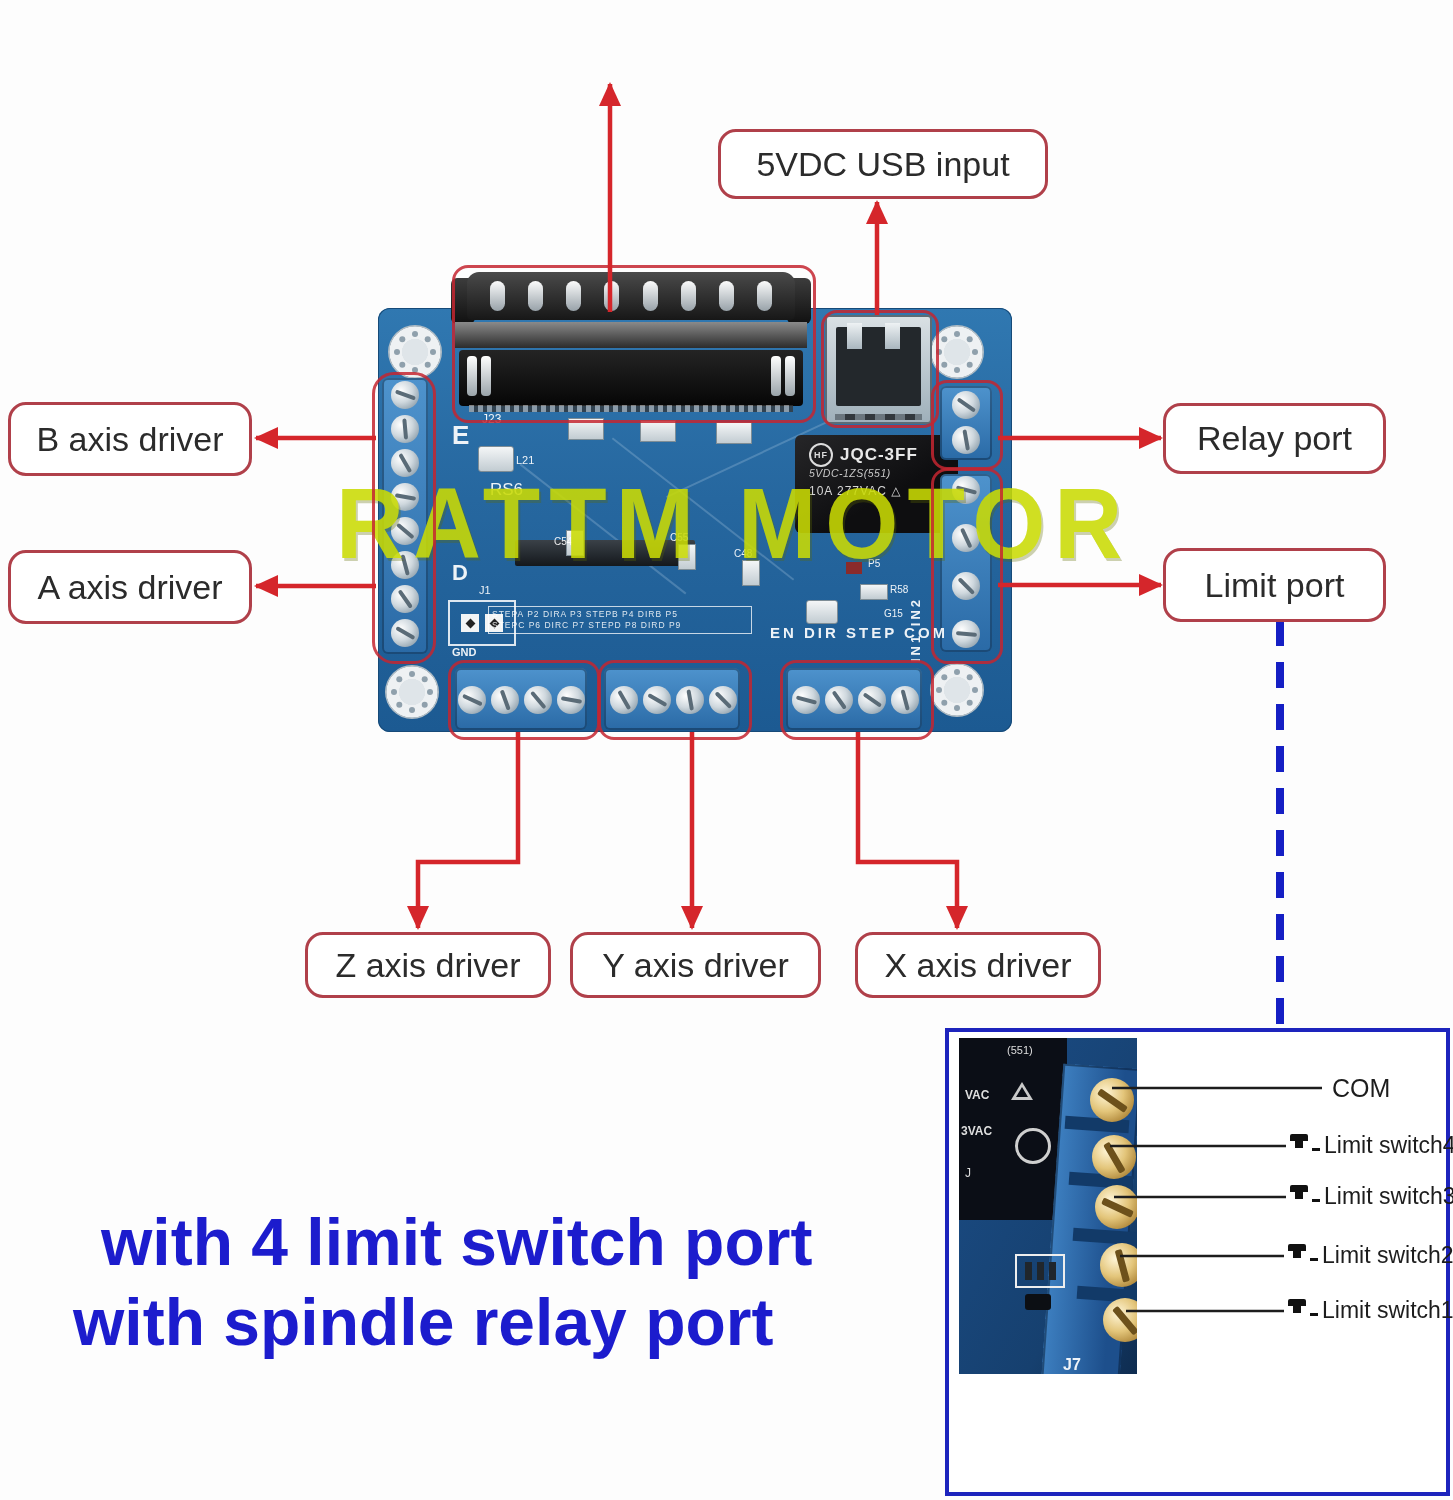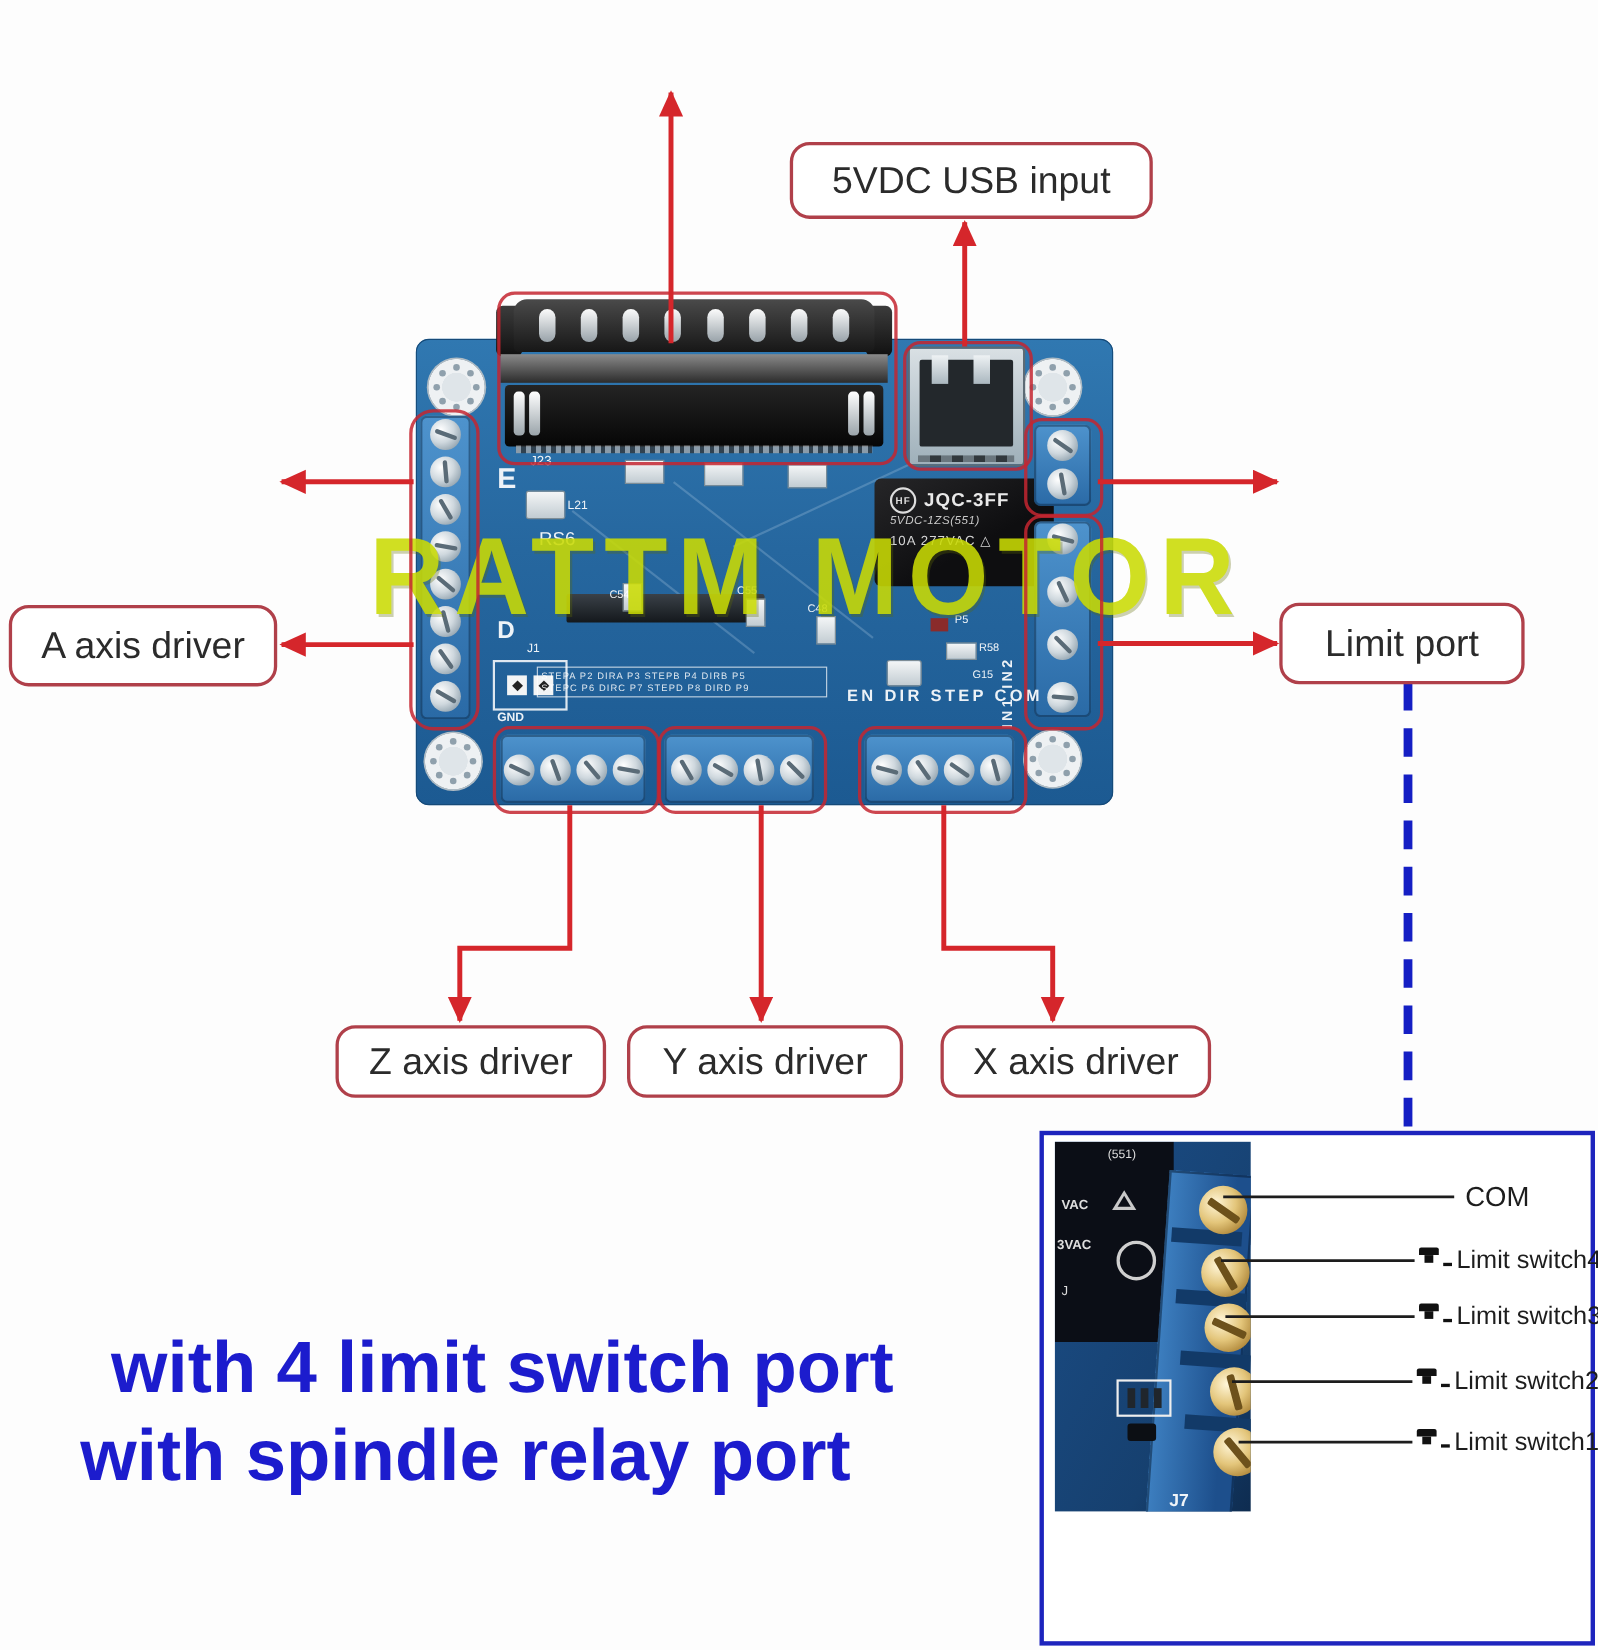--- a/index.html
+++ b/index.html
@@ -235,22 +235,28 @@
   <div class="redbox" style="left:372px;top:372px;width:58px;height:286px;border-radius:22px;"></div>
   <div class="redbox" style="left:931px;top:380px;width:66px;height:84px;"></div>
   <div class="redbox" style="left:931px;top:468px;width:66px;height:190px;"></div>
   <div class="redbox" style="left:448px;top:660px;width:146px;height:74px;"></div>
   <div class="redbox" style="left:598px;top:660px;width:148px;height:74px;"></div>
   <div class="redbox" style="left:780px;top:660px;width:148px;height:74px;"></div>
 
   <div class="callout" style="left:718px;top:129px;width:324px;height:64px;">
       <span>5VDC USB input</span>
     </div>
+  <div class="callout" style="left:8px;top:402px;width:238px;height:68px;">
+      <span>B axis driver</span>
+    </div>
   <div class="callout" style="left:8px;top:550px;width:238px;height:68px;">
       <span>A axis driver</span>
+    </div>
+  <div class="callout" style="left:1163px;top:403px;width:217px;height:65px;">
+      <span>Relay port</span>
     </div>
   <div class="callout" style="left:1163px;top:548px;width:217px;height:68px;">
       <span>Limit port</span>
     </div>
   <div class="callout" style="left:305px;top:932px;width:240px;height:60px;">
       <span>Z axis driver</span>
     </div>
   <div class="callout" style="left:570px;top:932px;width:245px;height:60px;">
       <span>Y axis driver</span>
     </div>

